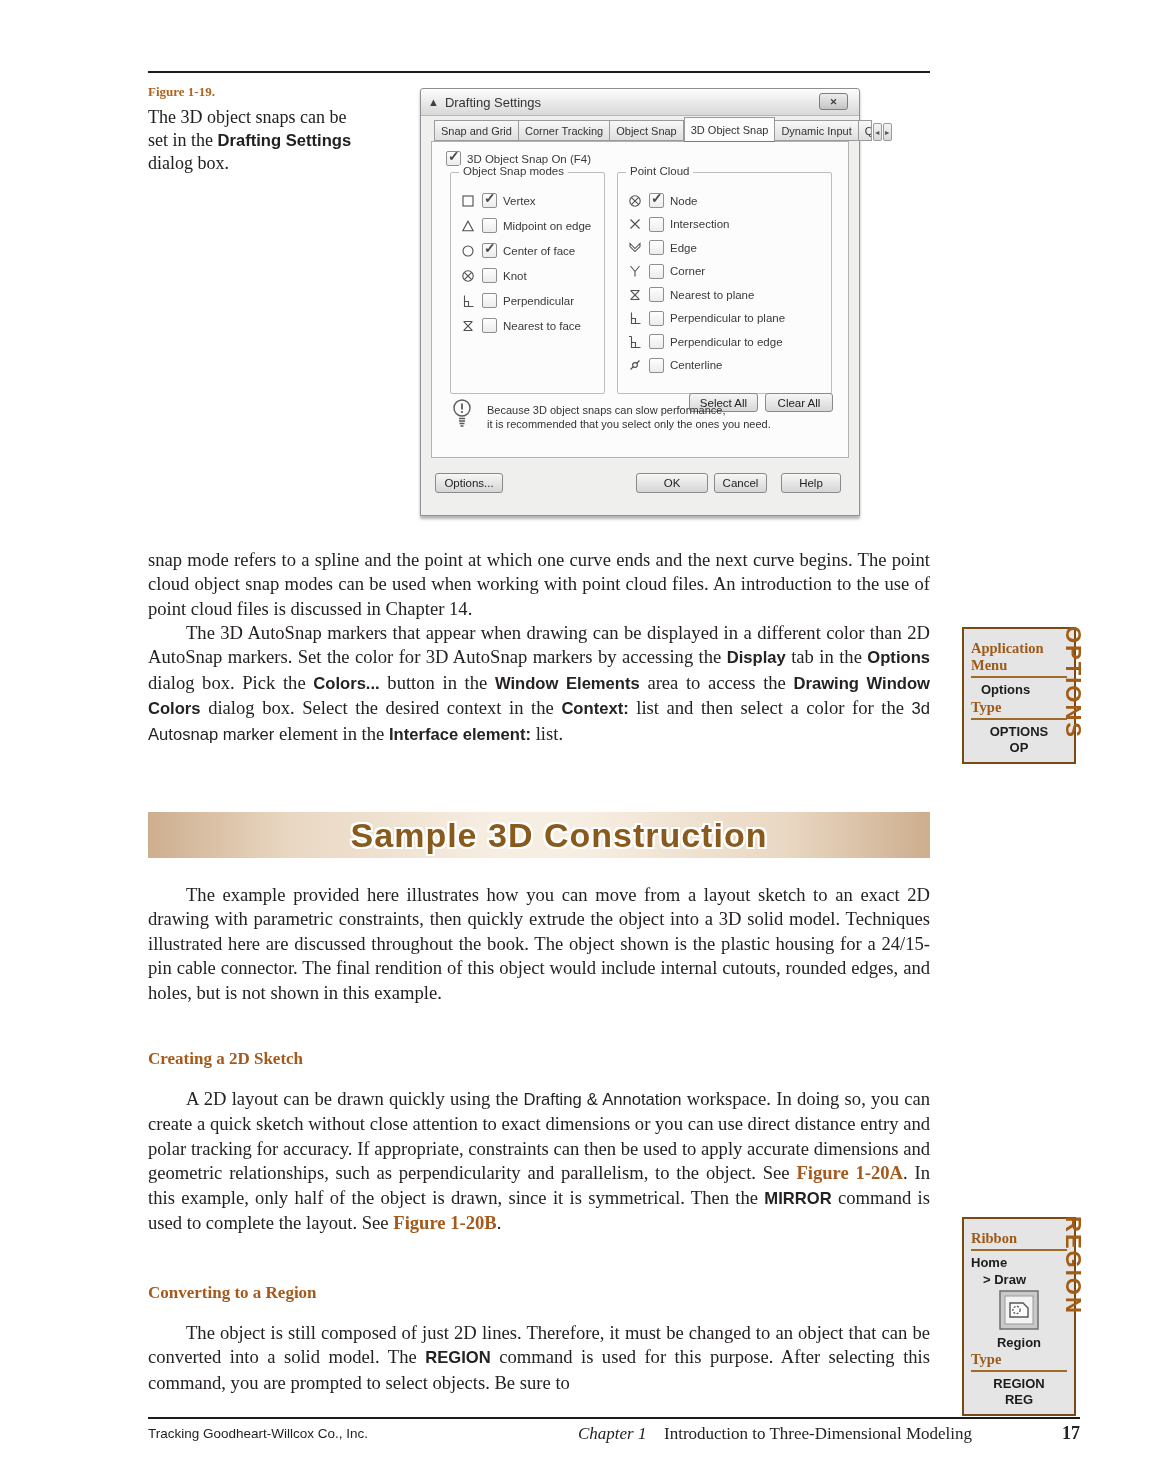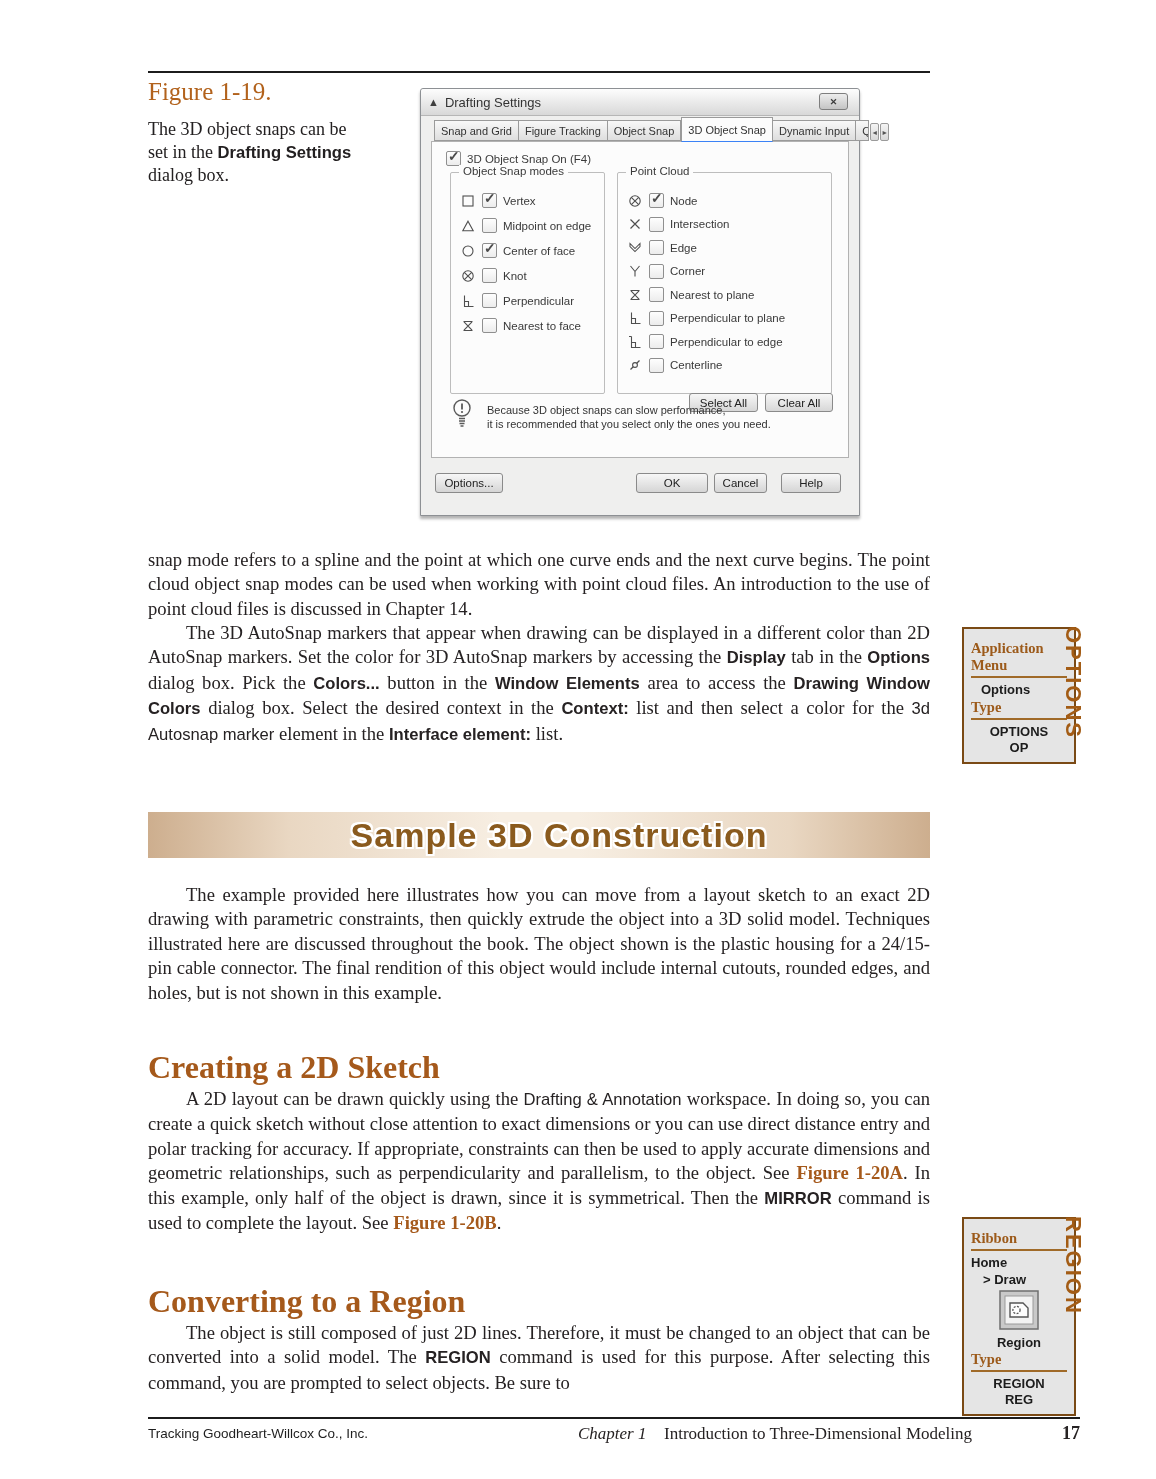--- a/index.html
+++ b/index.html
@@ -3,28 +3,28 @@
 <meta charset="utf-8">
 <style>
   html,body{margin:0;padding:0;background:#fff;}
   body{width:1156px;height:1479px;position:relative;overflow:hidden;
        font-family:"Liberation Serif",serif;color:#262223;}
   .abs{position:absolute;}
 
   
   .top-rule{left:148px;top:71px;width:782px;height:2px;background:#1c1c1c;}
   .fig-cap{left:148px;top:80px;width:205px;font-size:18px;line-height:23px;color:#232021;}
-  .fig-label{font-weight:normal;color:#b2621c;font-size:25px;margin-bottom:15px;}
+  .fig-label{font-weight:bold;color:#b2621c;font-size:13px;margin-bottom:3px;}
   .bs{font-family:"Liberation Sans",sans-serif;font-weight:bold;font-size:16.6px;}
   .ns{font-family:"Liberation Sans",sans-serif;font-size:16.6px;}
   .fr{color:#a5591b;font-weight:bold;}
 
   .body-p{left:148px;width:782px;font-size:18.6px;line-height:24.4px;text-align:justify;margin:0;}
   .ind{text-indent:38px;}
-  .h2{left:148px;font-size:32px;font-weight:bold;color:#a5591b;}
+  .h2{left:148px;font-size:17px;font-weight:bold;color:#a5591b;}
 
   .banner{left:148px;top:812px;width:782px;height:46px;
     background:linear-gradient(90deg,#cdae8e 0%,#e9d7c2 18%,#f7eee2 45%,#f7eee2 55%,#e9d7c2 82%,#cdae8e 100%);
     display:flex;align-items:center;justify-content:center;}
   .banner span{font-family:"Liberation Sans",sans-serif;font-weight:bold;font-size:34px;
     letter-spacing:1px;color:#8a5a1d;
     text-shadow:-2px -2px 0 #fff,2px -2px 0 #fff,-2px 2px 0 #fff,2px 2px 0 #fff,
                  0 -2px 0 #fff,0 2px 0 #fff,-2px 0 0 #fff,2px 0 0 #fff;margin-left:40px;}
 
   
@@ -142,21 +142,21 @@
 
 <div class="abs dlg">
   <div class="dlg-title">
     <span class="win-icon">▲</span>
     <span>Drafting Settings</span>
     <span class="close-btn">✕</span>
   </div>
 
   <div class="tabs">
     <div class="tab">Snap and Grid</div>
-    <div class="tab">Figure Tracking</div>
+    <div class="tab">Corner Tracking</div>
     <div class="tab">Object Snap</div>
     <div class="tab active">3D Object Snap</div>
     <div class="tab">Dynamic Input</div>
     <div class="tab clipped">Quic</div>
     <div class="tab-arrow">◄</div>
     <div class="tab-arrow">►</div>
   </div>
 
   <div class="panel">
     <div class="main-cb">

